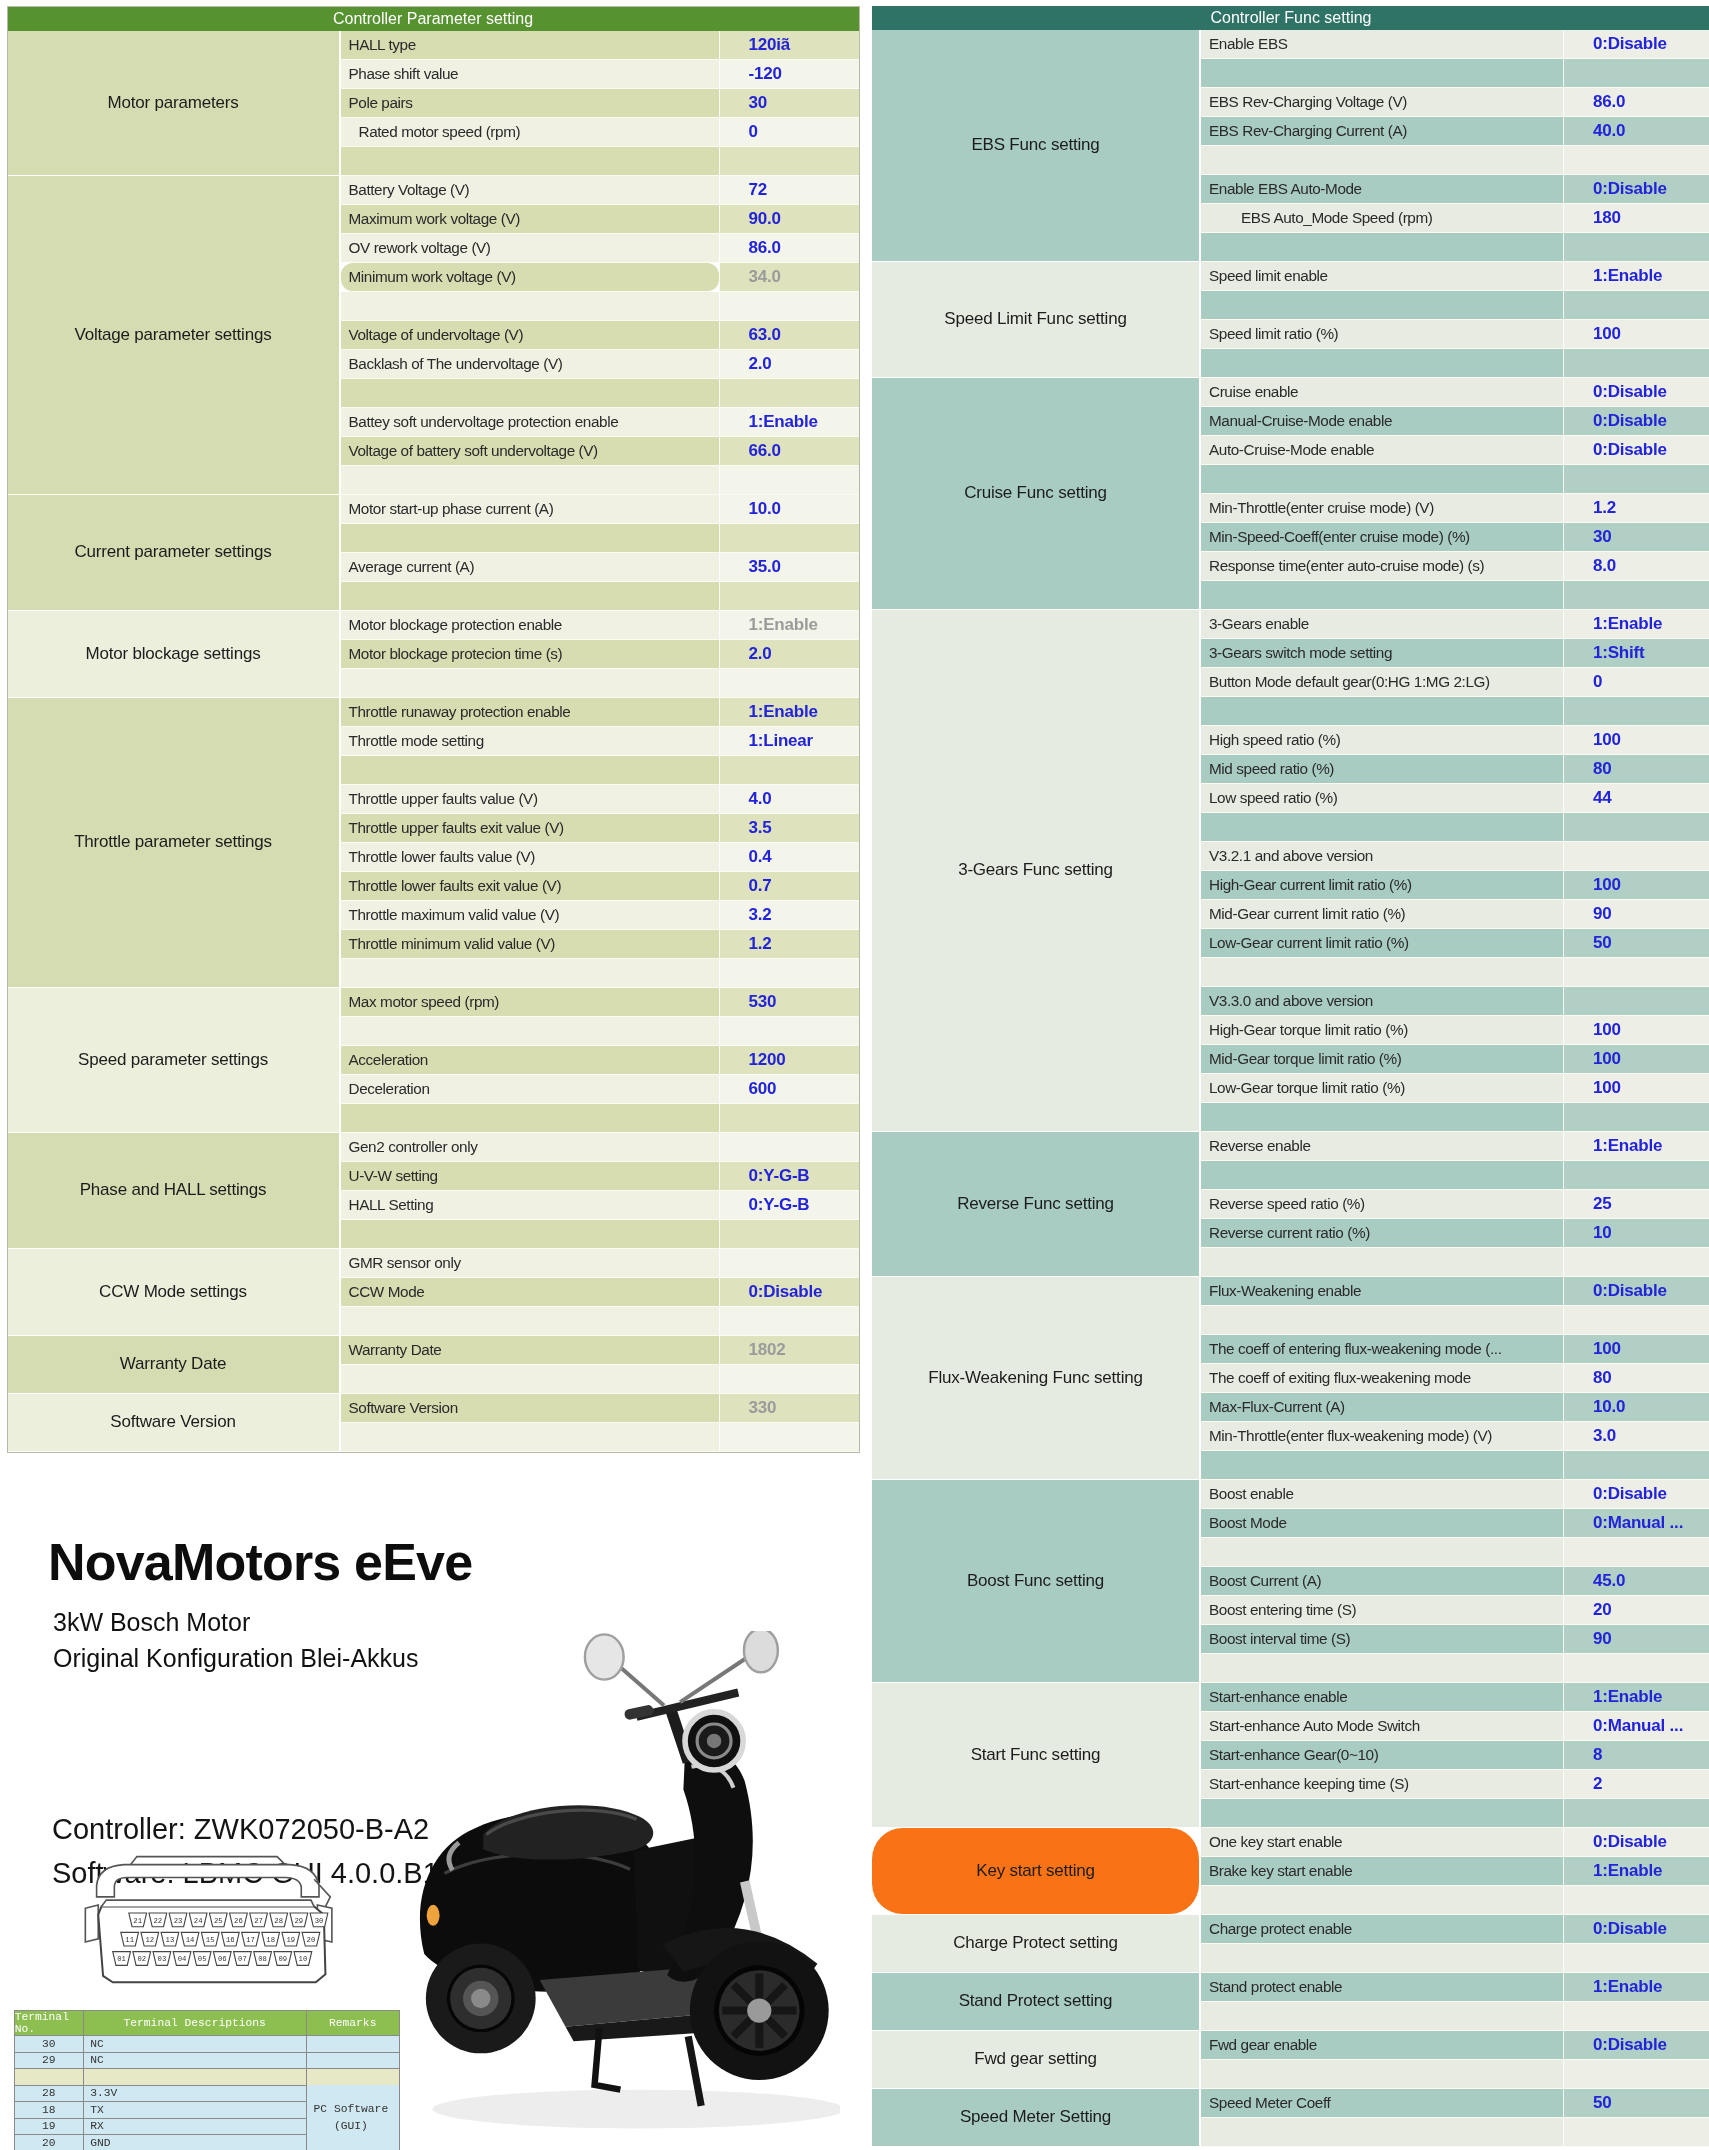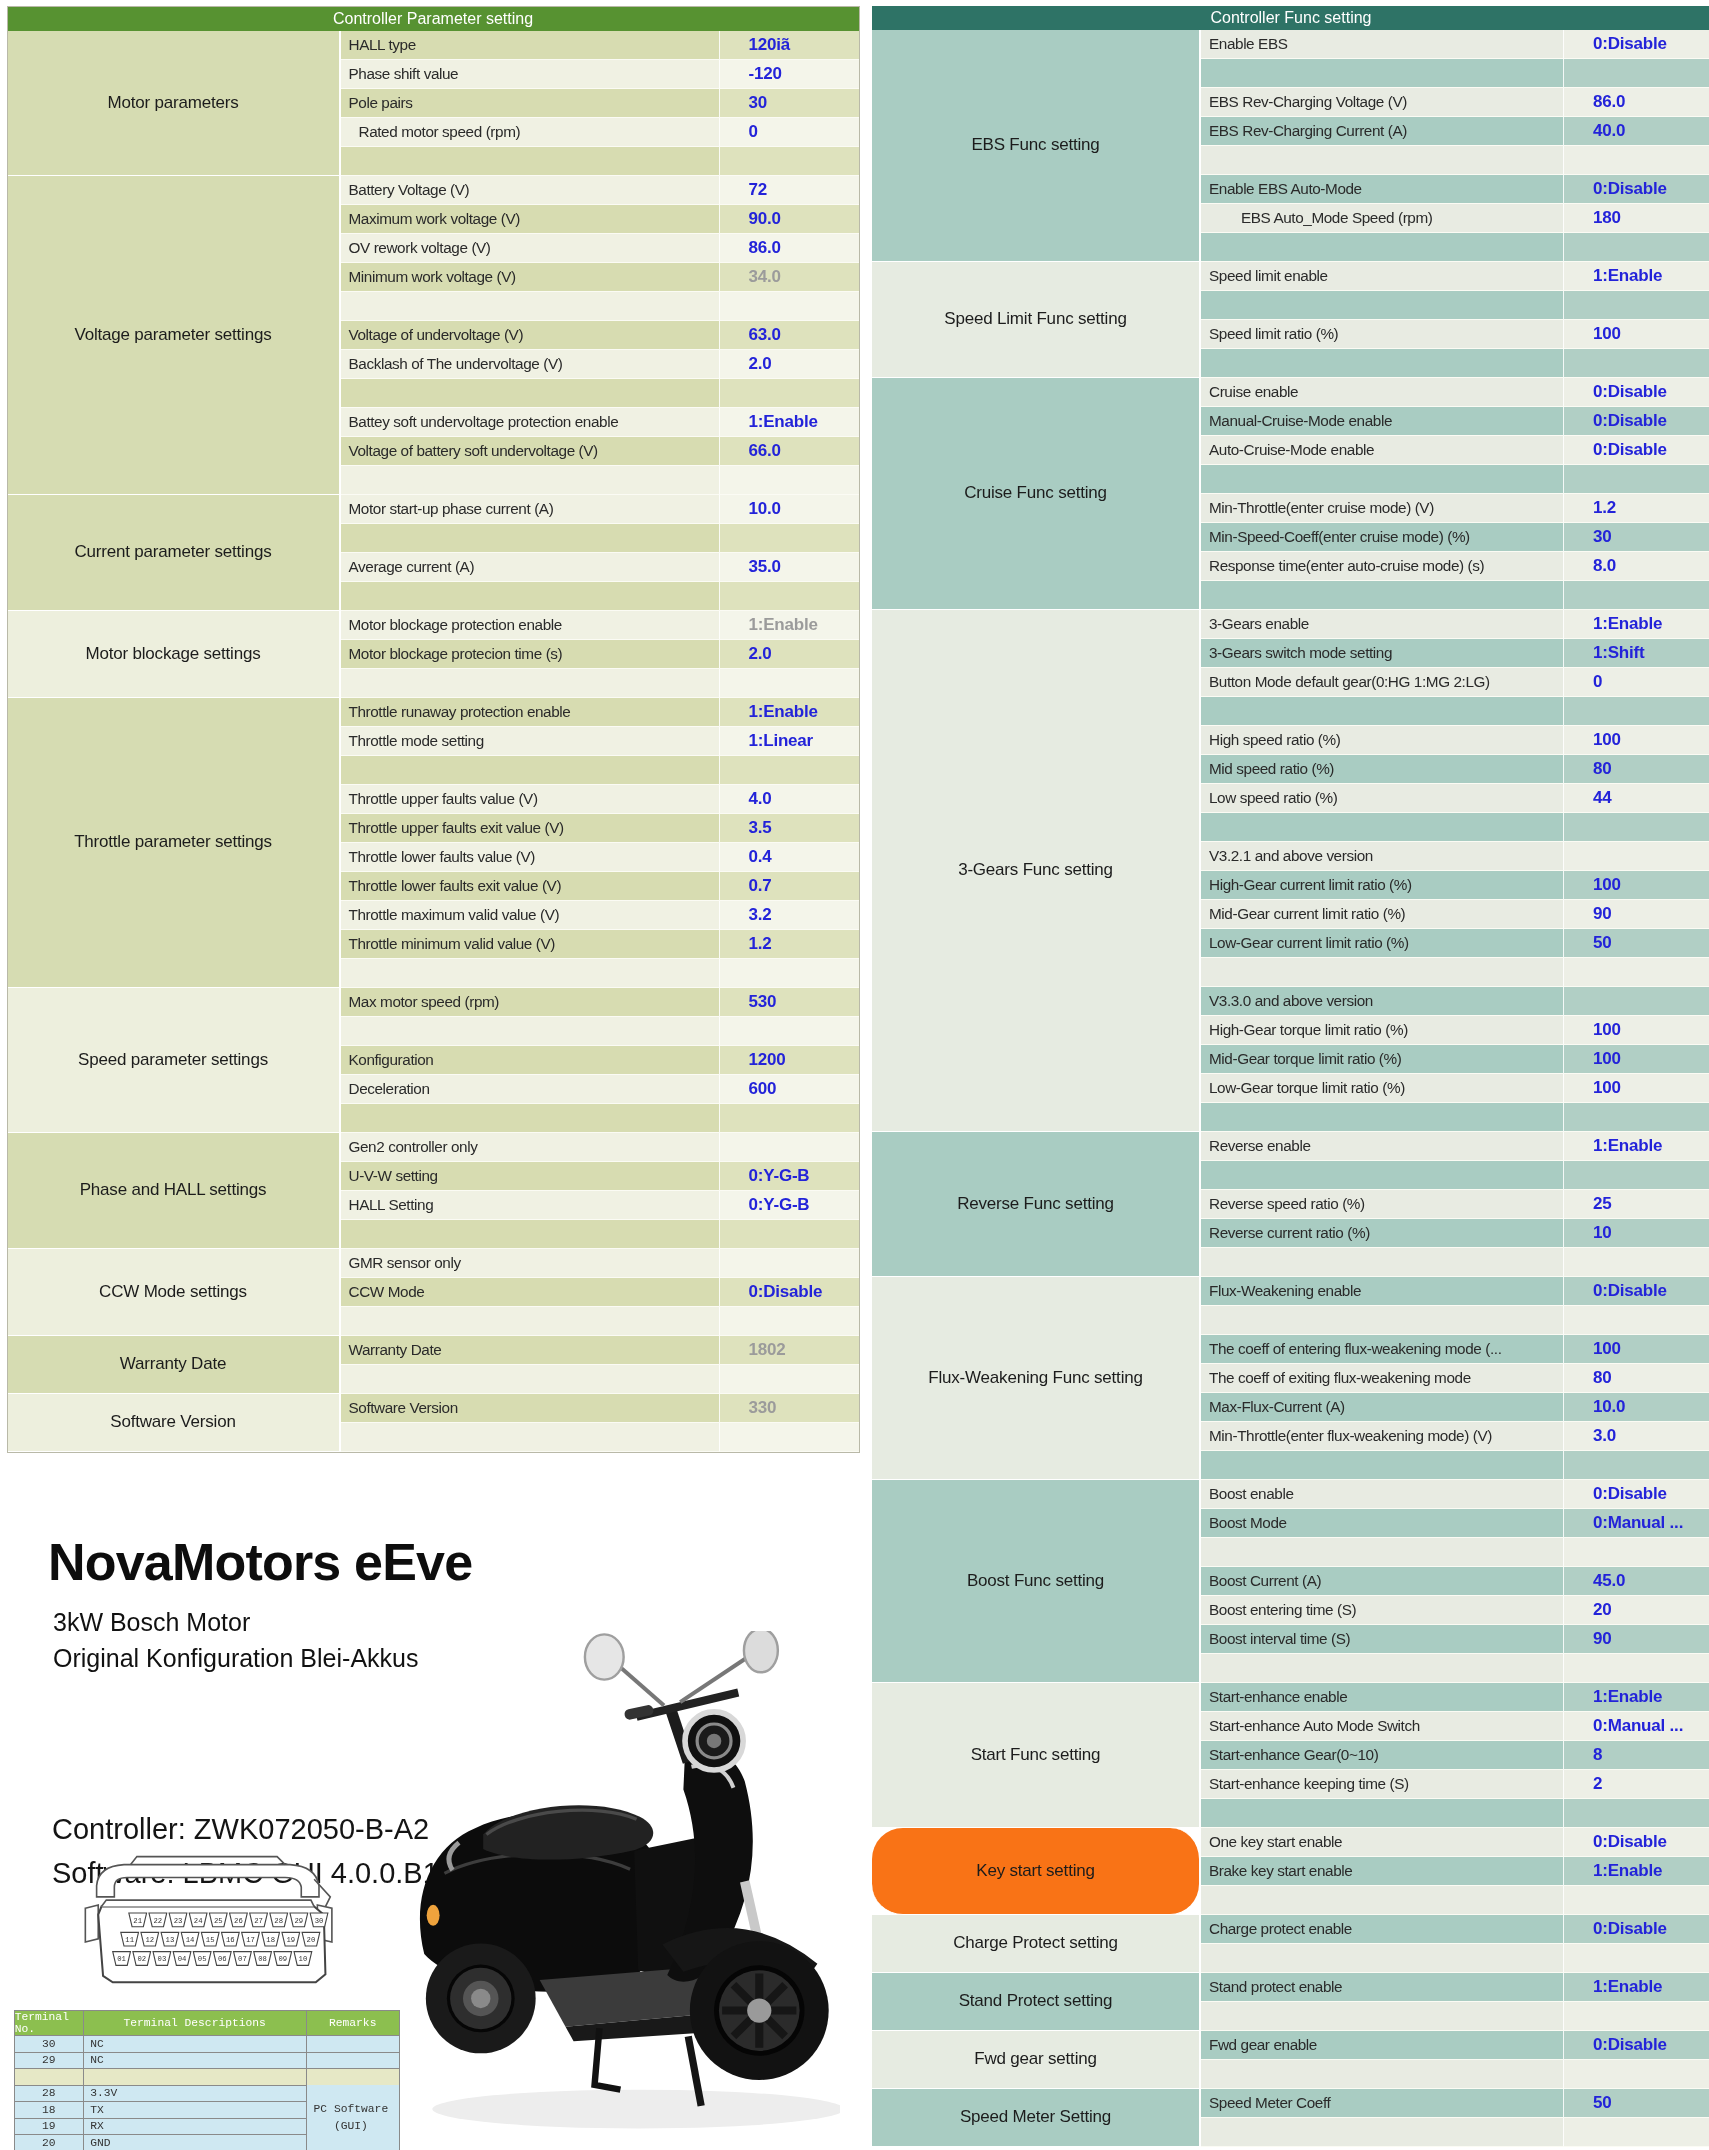--- a/index.html
+++ b/index.html
@@ -102,21 +102,21 @@
           </div>
           <div class="row">
             <div class="cell-p" style="background: rgb(215, 220, 177);">Maximum work voltage (V)</div>
             <div class="cell-v" style="background: rgb(222, 226, 189);">90.0</div>
           </div>
           <div class="row">
             <div class="cell-p" style="background: rgb(240, 241, 227);">OV rework voltage (V)</div>
             <div class="cell-v" style="background: rgb(244, 245, 234);">86.0</div>
           </div>
           <div class="row">
-            <div class="cell-p" style="background: rgb(215, 220, 177);">Minimum work voltage (V)</div>
+            <div class="cell-p" style="background: rgb(215, 220, 177); border-radius: 12px;">Minimum work voltage (V)</div>
             <div class="cell-v gray" style="background: rgb(222, 226, 189);">34.0</div>
           </div>
           <div class="row">
             <div class="cell-p" style="background: rgb(240, 241, 227);"></div>
             <div class="cell-v" style="background: rgb(244, 245, 234);"></div>
           </div>
           <div class="row">
             <div class="cell-p" style="background: rgb(215, 220, 177);">Voltage of undervoltage (V)</div>
             <div class="cell-v" style="background: rgb(222, 226, 189);">63.0</div>
           </div>
@@ -230,21 +230,21 @@
         <div class="rows">
           <div class="row">
             <div class="cell-p" style="background: rgb(215, 220, 177);">Max motor speed (rpm)</div>
             <div class="cell-v" style="background: rgb(222, 226, 189);">530</div>
           </div>
           <div class="row">
             <div class="cell-p" style="background: rgb(240, 241, 227);"></div>
             <div class="cell-v" style="background: rgb(244, 245, 234);"></div>
           </div>
           <div class="row">
-            <div class="cell-p" style="background: rgb(215, 220, 177);">Konfiguration</div>
+            <div class="cell-p" style="background: rgb(215, 220, 177);">Acceleration</div>
             <div class="cell-v" style="background: rgb(222, 226, 189);">1200</div>
           </div>
           <div class="row">
             <div class="cell-p" style="background: rgb(240, 241, 227);">Deceleration</div>
             <div class="cell-v" style="background: rgb(244, 245, 234);">600</div>
           </div>
           <div class="row">
             <div class="cell-p" style="background: rgb(215, 220, 177);"></div>
             <div class="cell-v" style="background: rgb(222, 226, 189);"></div>
           </div>

